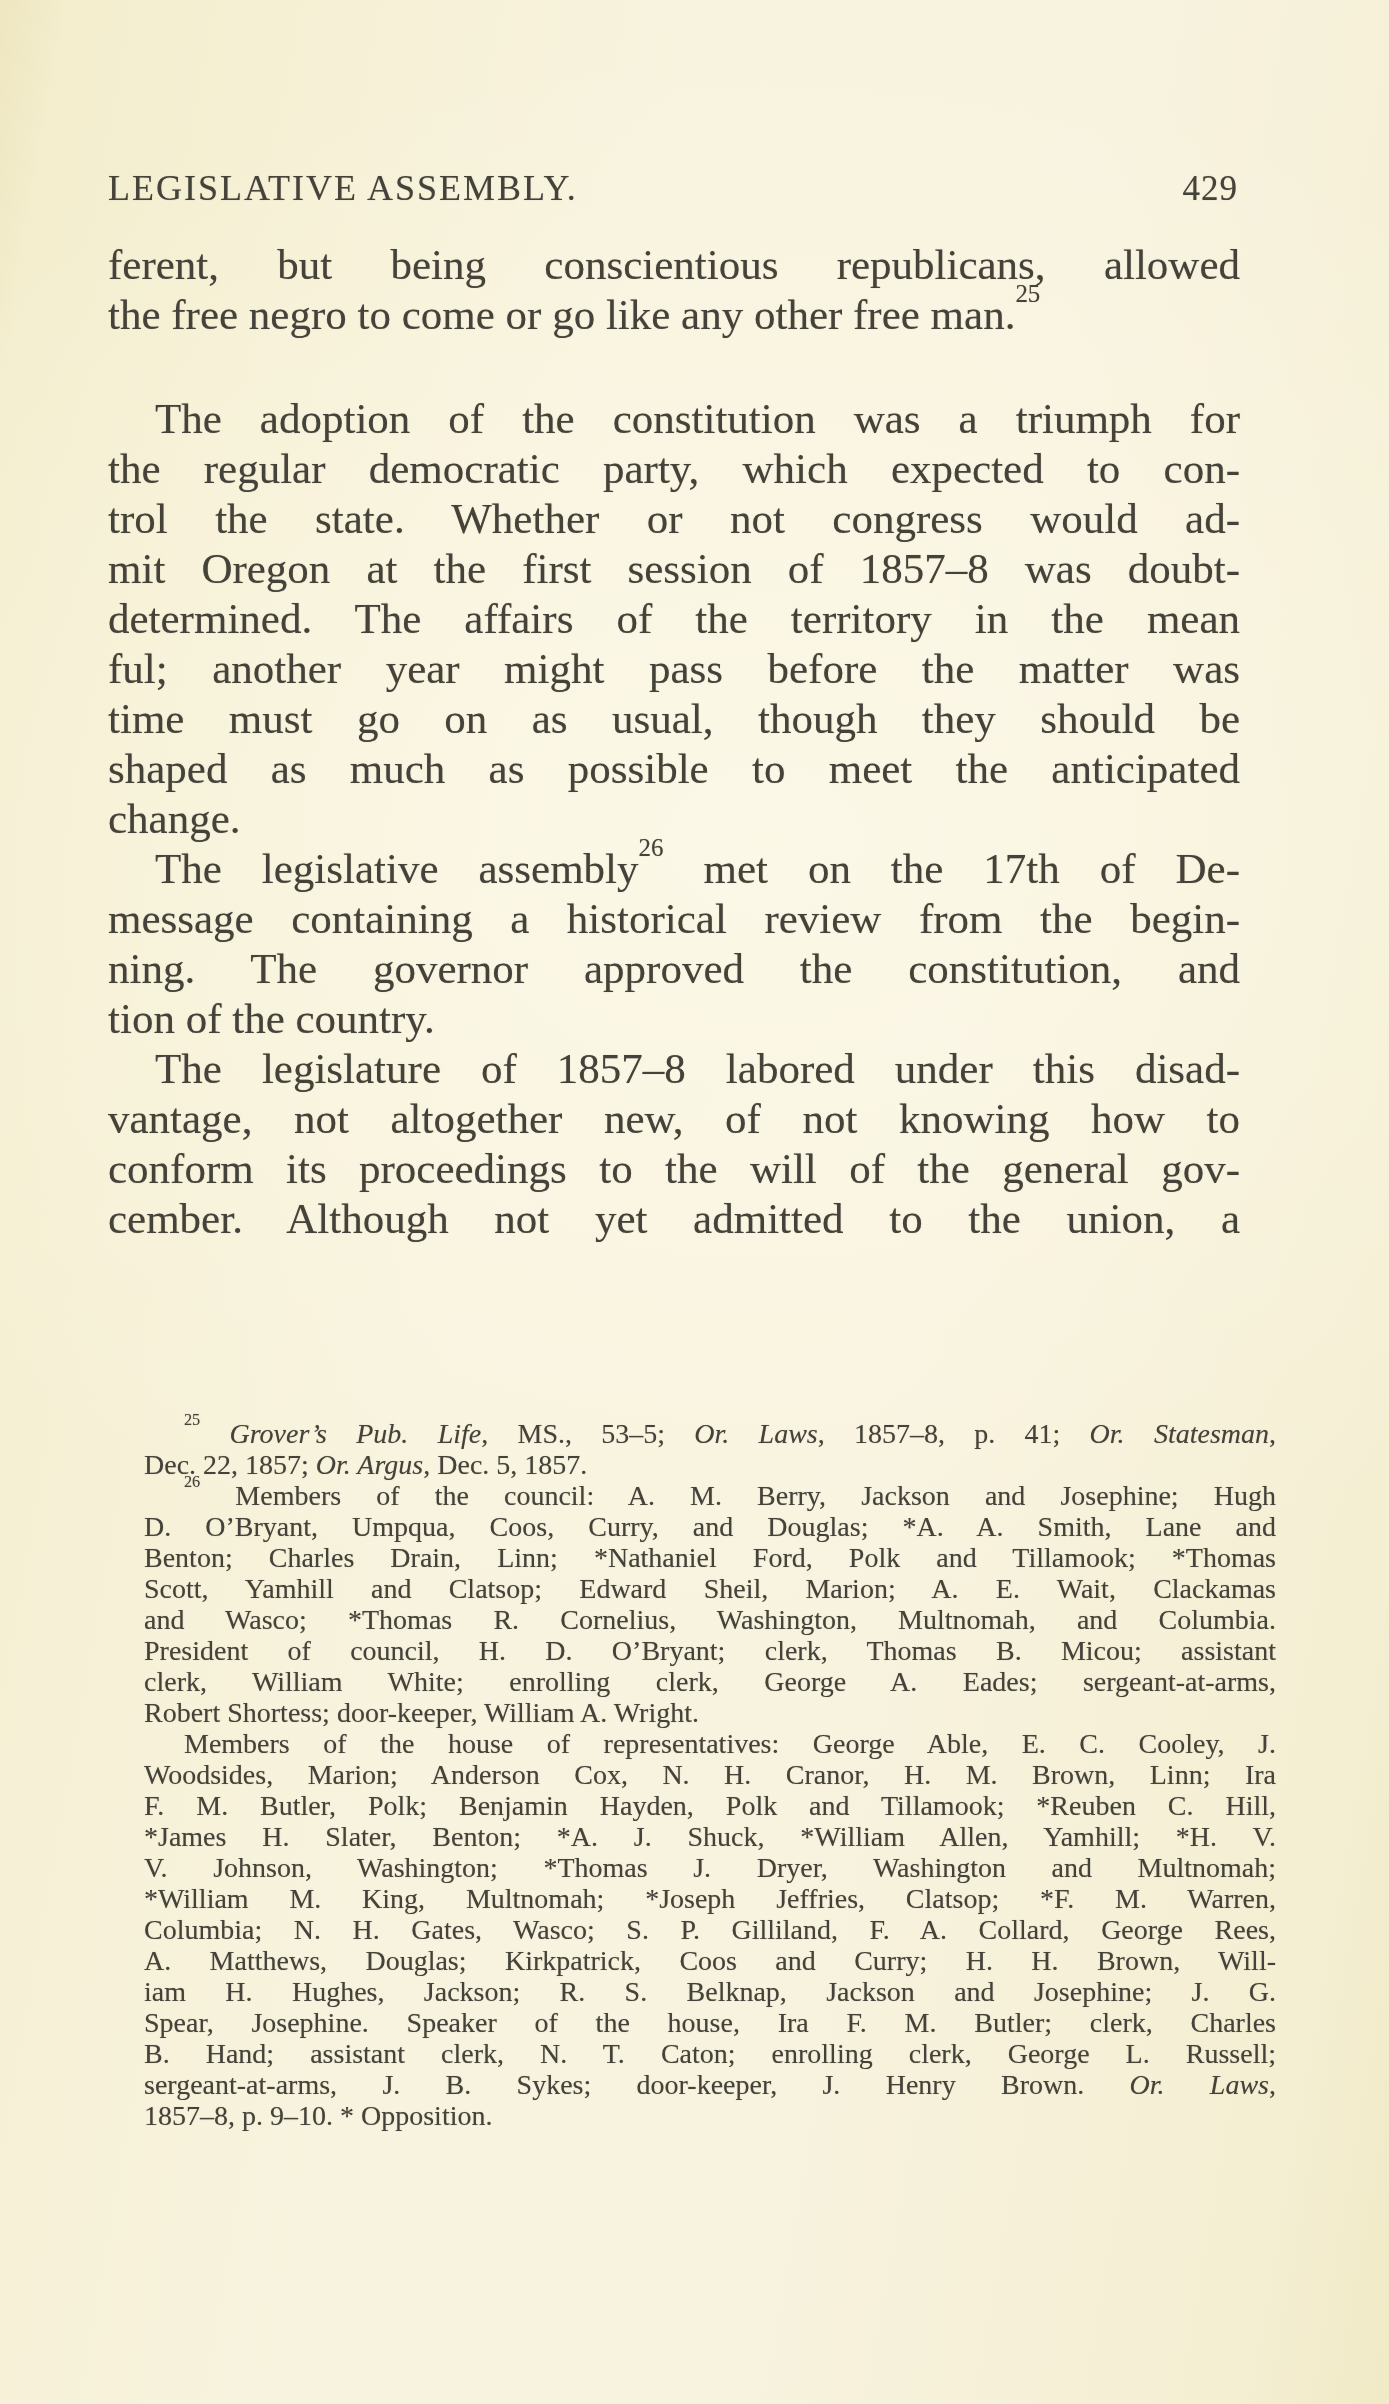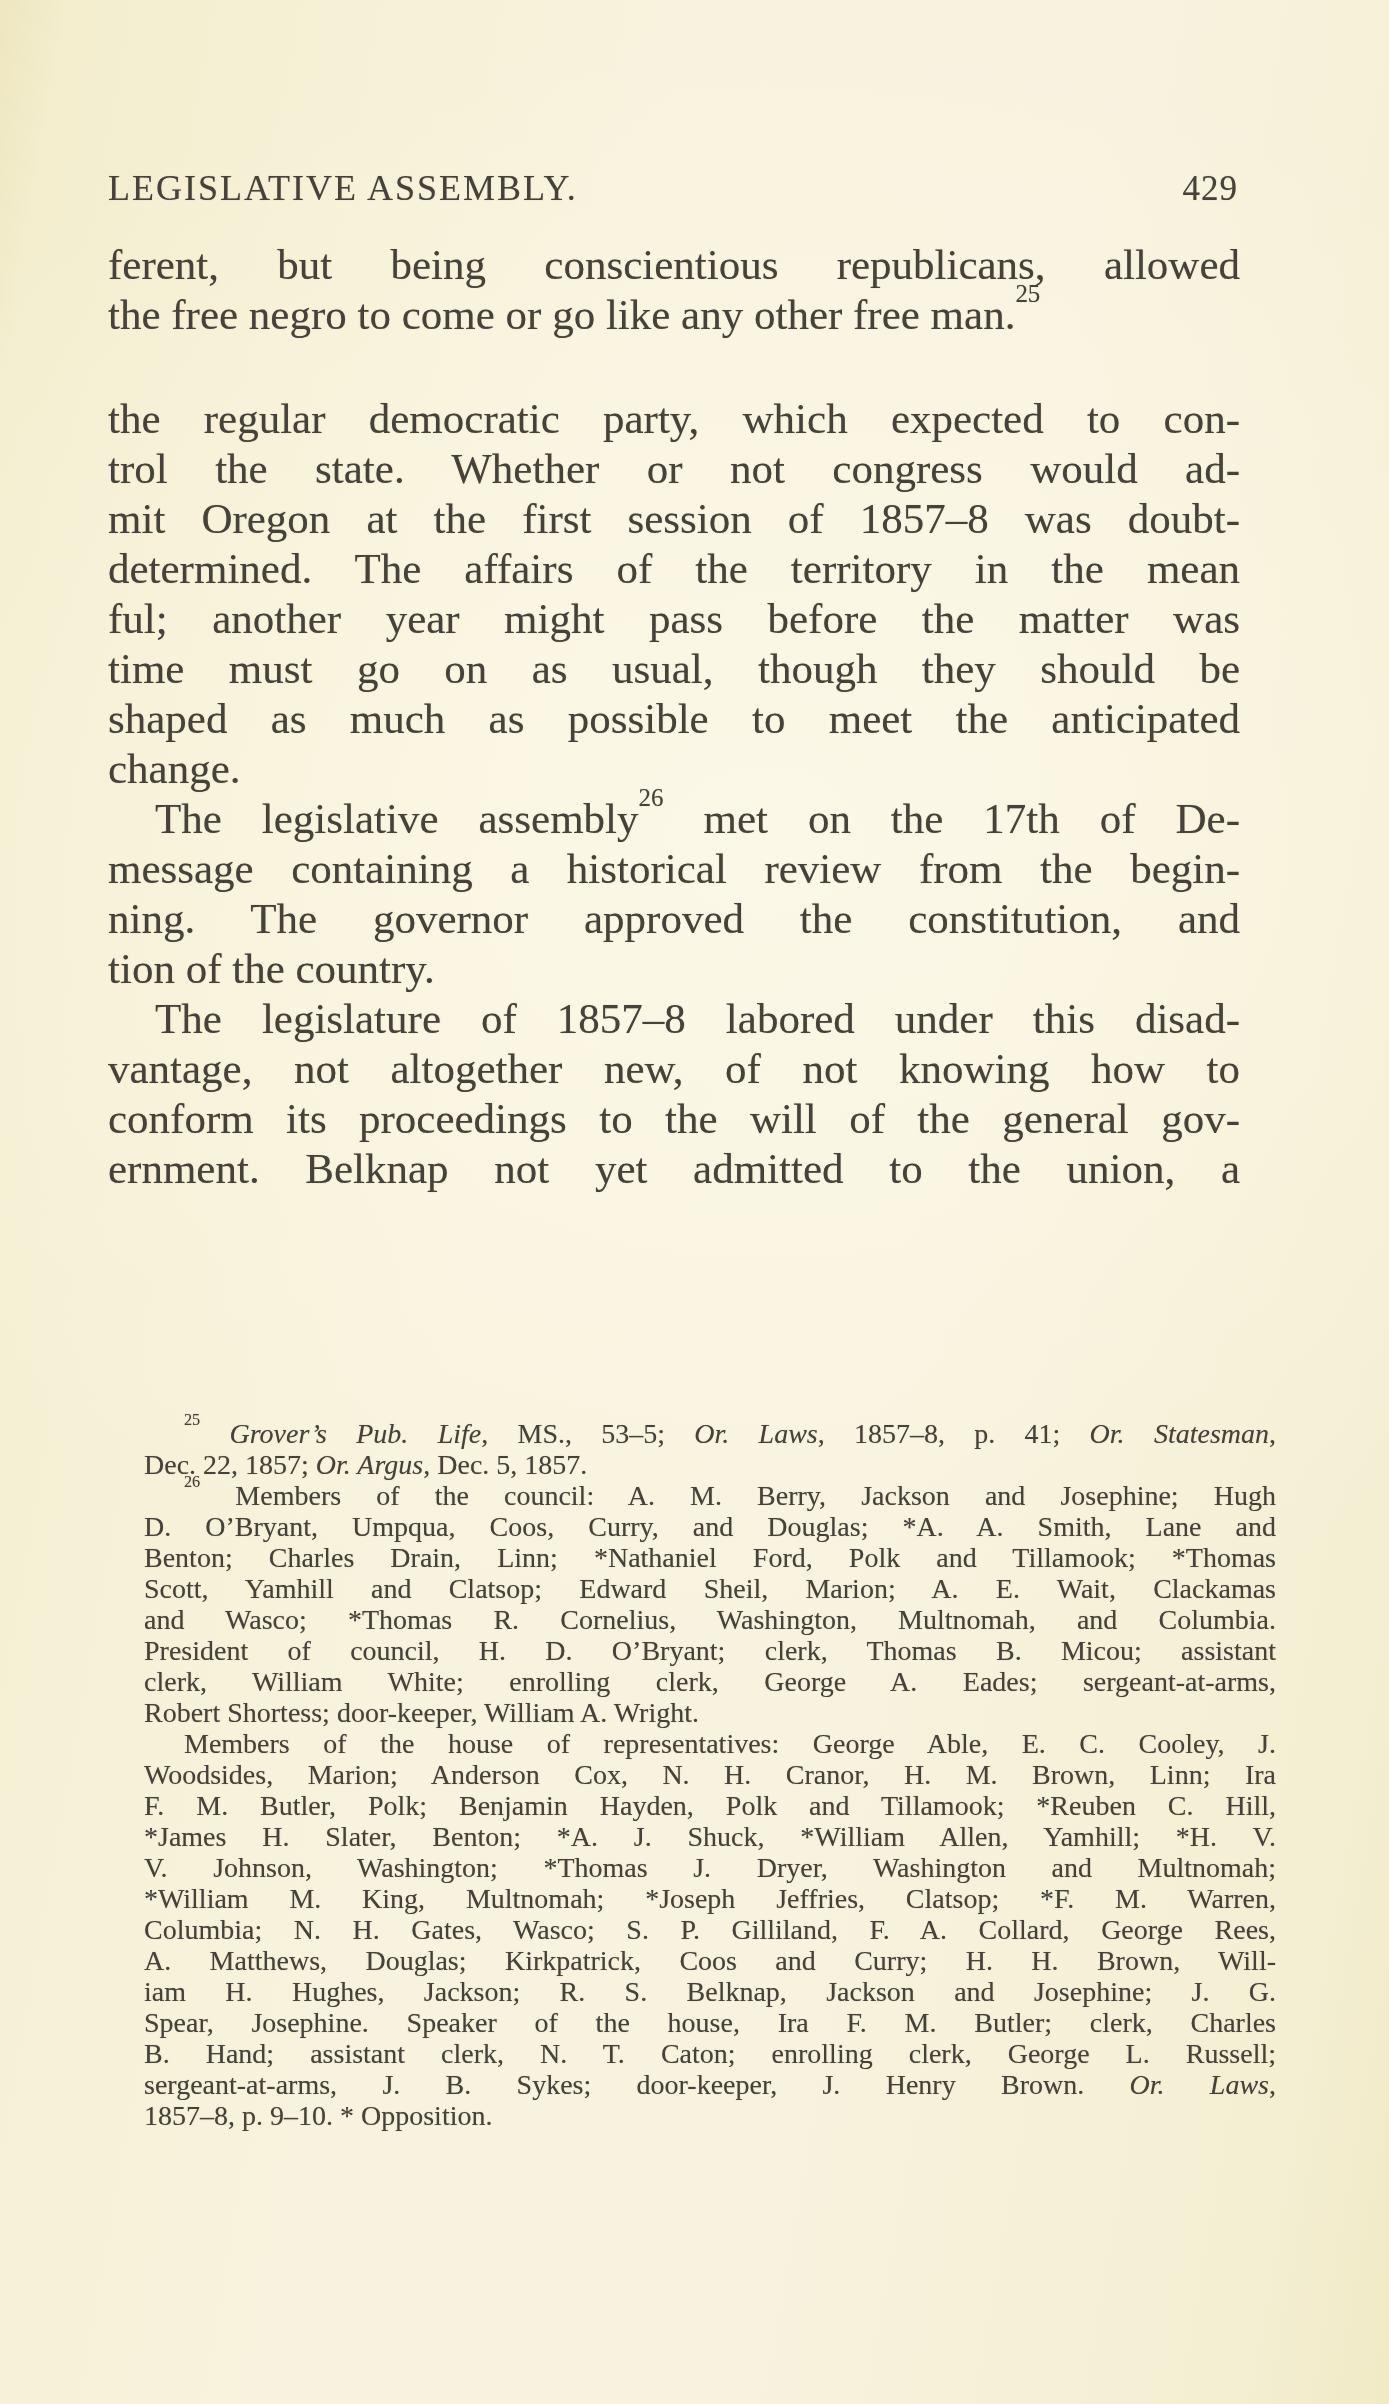--- a/index.html
+++ b/index.html
@@ -66,40 +66,41 @@
     <span class="head-title">LEGISLATIVE ASSEMBLY.</span>
     <span class="head-page">429</span>
   </header>
 
   <main class="body-text">
       <div class="para">
         <div class="line"><span>ferent, but being conscientious republicans, allowed</span></div>
         <div class="line end"><span>the free negro to come or go like any other free man.</span><sup>25</sup></div>
       </div>
       <div class="para gap-before">
+        <div class="line indent"><span>The adoption of the constitution was a triumph for</span></div>
         <div class="line"><span>the regular democratic party, which expected to con-</span></div>
         <div class="line"><span>trol the state.  Whether or not congress would ad-</span></div>
         <div class="line"><span>mit Oregon at the first session of 1857–8 was doubt-</span></div>
         <div class="line"><span>determined.  The affairs of the territory in the mean</span></div>
         <div class="line"><span>ful; another year might pass before the matter was</span></div>
         <div class="line"><span>time must go on as usual, though they should be</span></div>
         <div class="line"><span>shaped as much as possible to meet the anticipated</span></div>
         <div class="line end"><span>change.</span></div>
       </div>
       <div class="para">
         <div class="line indent"><span>The legislative assembly</span><sup>26</sup><span> met on the 17th of De-</span></div>
         <div class="line"><span>message containing a historical review from the begin-</span></div>
         <div class="line"><span>ning.  The governor approved the constitution, and</span></div>
         <div class="line end"><span>tion of the country.</span></div>
       </div>
       <div class="para">
         <div class="line indent"><span>The legislature of 1857–8 labored under this disad-</span></div>
         <div class="line"><span>vantage, not altogether new, of not knowing how to</span></div>
         <div class="line"><span>conform its proceedings to the will of the general gov-</span></div>
-        <div class="line"><span>ernment.  Belknap not yet admitted to the union, a</span></div>
+        <div class="line"><span>cember.  Although not yet admitted to the union, a</span></div>
       </div>
     </main>
 
   <section class="footnotes">
       <div class="para">
         <div class="line indent"><sup>25</sup><span> </span><em>Grover’s Pub. Life</em><span>, MS., 53–5; </span><em>Or. Laws</em><span>, 1857–8, p. 41; </span><em>Or. Statesman</em><span>,</span></div>
         <div class="line end"><span>Dec. 22, 1857; </span><em>Or. Argus</em><span>, Dec. 5, 1857.</span></div>
       </div>
       <div class="para">
         <div class="line indent"><sup>26</sup><span> Members of the council: A. M. Berry, Jackson and Josephine; Hugh</span></div>

